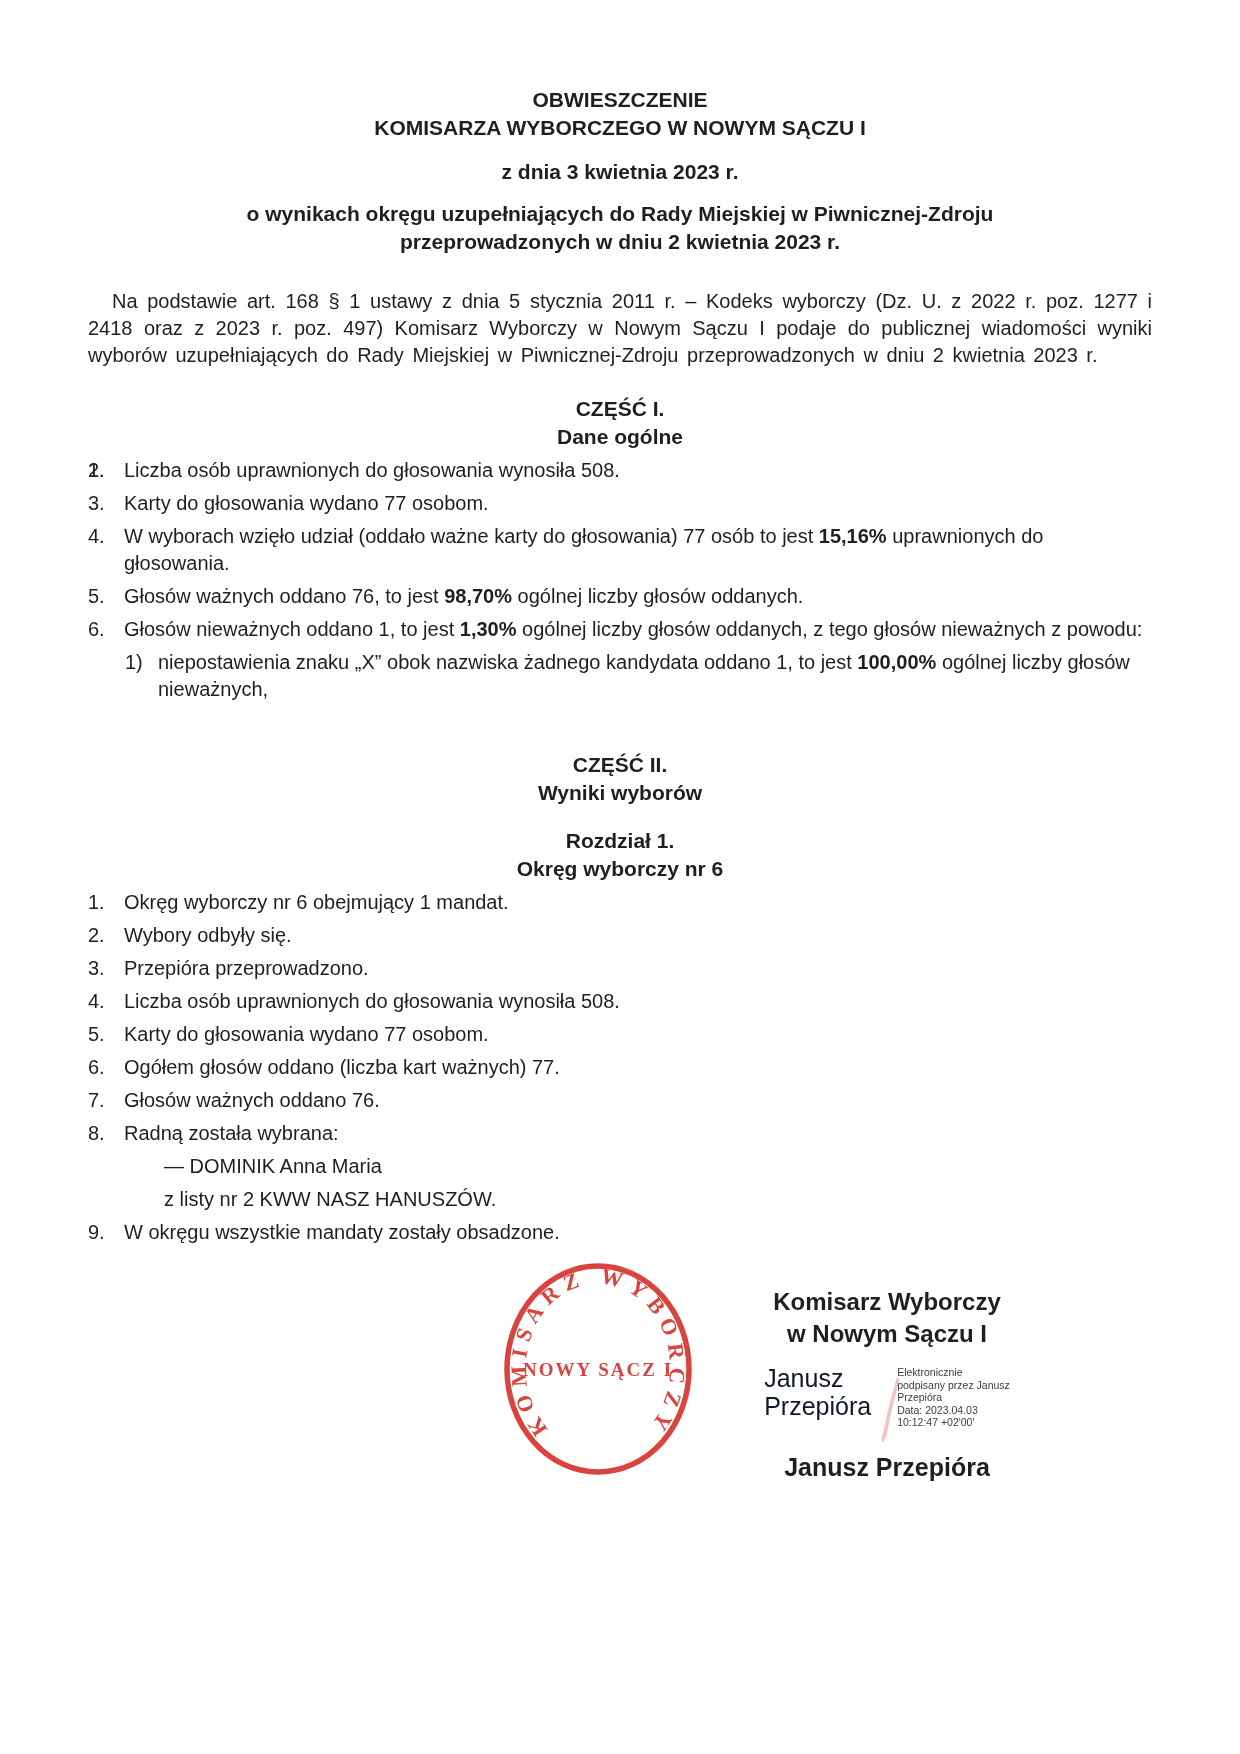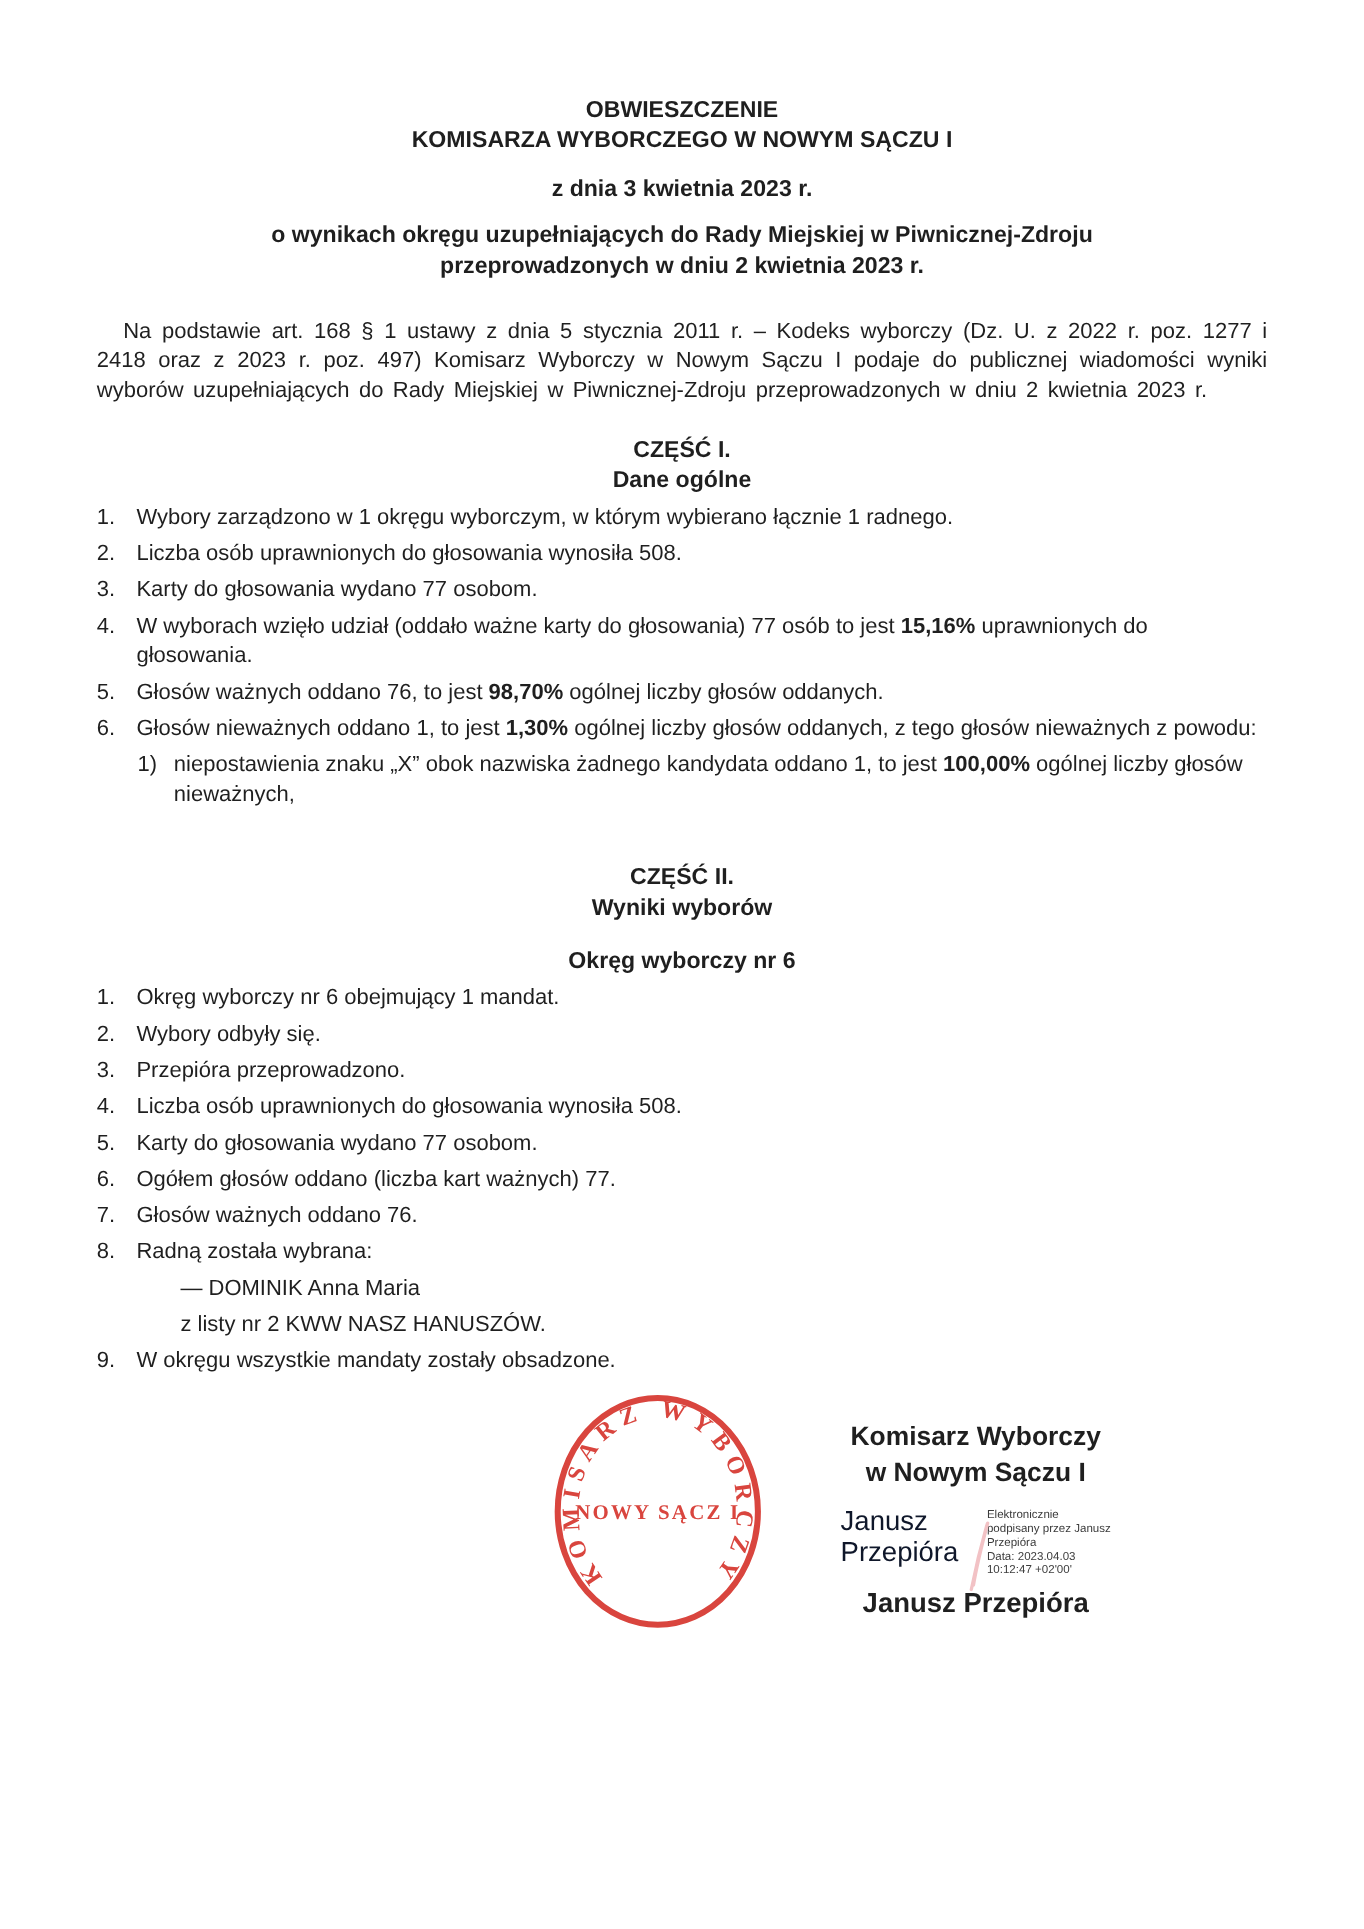--- a/index.html
+++ b/index.html
@@ -82,21 +82,21 @@
     padding-top: 2px;
   }
   .flourish {
     position: absolute;
     left: -24px;
     top: -2px;
     width: 32px;
     height: 84px;
     pointer-events: none;
   }
-  .signed-name { font-weight: bold; font-size: 25px; margin-top: 9px; }
+  .signed-name { font-weight: bold; font-size: 25px; margin-top: 24px; }
 </style>
 </head>
 <body>
 
 <div class="page">
 
   <div class="doc-header">
     <div class="h-line">OBWIESZCZENIE</div>
     <div class="h-line">KOMISARZA WYBORCZEGO W NOWYM SĄCZU I</div>
     <div class="h-line date-line">z dnia 3 kwietnia 2023 r.</div>
@@ -107,35 +107,36 @@
   </div>
 
   <p class="intro">Na podstawie art. 168 § 1 ustawy z dnia 5 stycznia 2011 r. – Kodeks wyborczy (Dz. U. z 2022 r. poz. 1277 i 2418 oraz z 2023 r. poz. 497) Komisarz Wyborczy w Nowym Sączu I podaje do publicznej wiadomości wyniki wyborów uzupełniających do Rady Miejskiej w Piwnicznej-Zdroju przeprowadzonych w dniu 2 kwietnia 2023 r.</p>
 
   <div class="section-head">
     <div class="h-line">CZĘŚĆ I.</div>
     <div class="h-line">Dane ogólne</div>
   </div>
 
   <div class="list">
-      <div class="li"><span class="li-num">1.</span><span class="li-text"><span>Wybory zarządzono w 1 okręgu wyborczym, w którym wybierano łącznie 1 radnego.</span></span></div>
+      <div class="li"><span class="li-num">1.</span></div>
       <div class="li"><span class="li-num">2.</span><span class="li-text"><span>Liczba osób uprawnionych do głosowania wynosiła 508.</span></span></div>
       <div class="li"><span class="li-num">3.</span><span class="li-text"><span>Karty do głosowania wydano 77 osobom.</span></span></div>
       <div class="li"><span class="li-num">4.</span><span class="li-text"><span>W wyborach wzięło udział (oddało ważne karty do głosowania) 77 osób to jest </span><b>15,16%</b><span> uprawnionych do głosowania.</span></span></div>
       <div class="li"><span class="li-num">5.</span><span class="li-text"><span>Głosów ważnych oddano 76, to jest </span><b>98,70%</b><span> ogólnej liczby głosów oddanych.</span></span></div>
       <div class="li"><span class="li-num">6.</span><span class="li-text"><span>Głosów nieważnych oddano 1, to jest </span><b>1,30%</b><span> ogólnej liczby głosów oddanych, z tego głosów nieważnych z powodu:</span></span></div>
       <div class="li li-sub"><span class="li-num">1)</span><span class="li-text"><span>niepostawienia znaku „X” obok nazwiska żadnego kandydata oddano 1, to jest </span><b>100,00%</b><span> ogólnej liczby głosów nieważnych,</span></span></div>
     </div>
 
   <div class="section-head second">
     <div class="h-line">CZĘŚĆ II.</div>
     <div class="h-line">Wyniki wyborów</div>
   </div>
 
   <div class="chapter-head">
+    <div class="h-line">Rozdział 1.</div>
     <div class="h-line">Okręg wyborczy nr 6</div>
   </div>
 
   <div class="list">
       <div class="li"><span class="li-num">1.</span><span class="li-text"><span>Okręg wyborczy nr 6 obejmujący 1 mandat.</span></span></div>
       <div class="li"><span class="li-num">2.</span><span class="li-text"><span>Wybory odbyły się.</span></span></div>
       <div class="li"><span class="li-num">3.</span><span class="li-text"><span>Przepióra przeprowadzono.</span></span></div>
       <div class="li"><span class="li-num">4.</span><span class="li-text"><span>Liczba osób uprawnionych do głosowania wynosiła 508.</span></span></div>
       <div class="li"><span class="li-num">5.</span><span class="li-text"><span>Karty do głosowania wydano 77 osobom.</span></span></div>
       <div class="li"><span class="li-num">6.</span><span class="li-text"><span>Ogółem głosów oddano (liczba kart ważnych) 77.</span></span></div>

